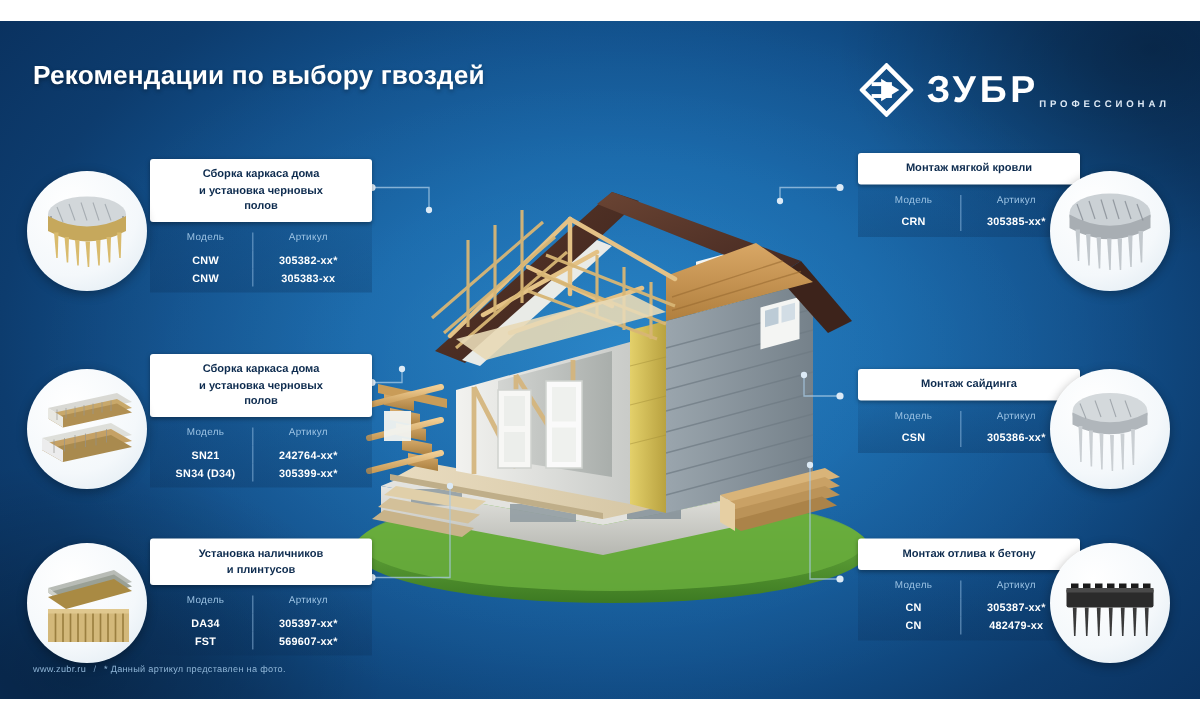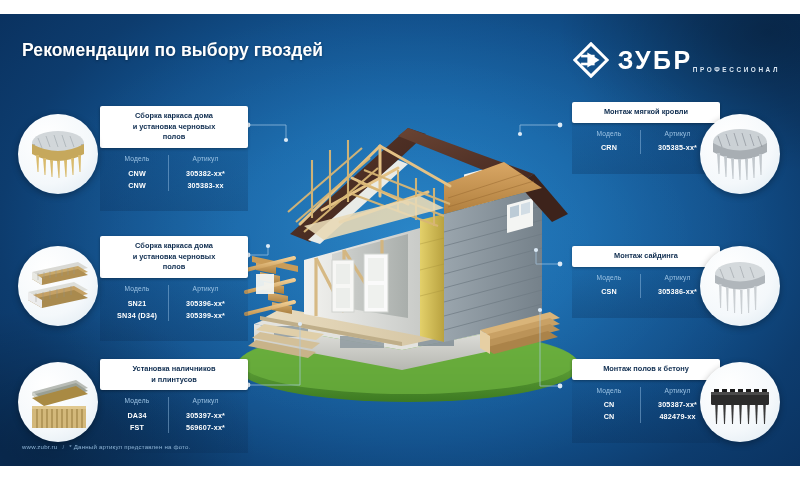--- a/index.html
+++ b/index.html
@@ -75,21 +75,21 @@
     background: #ffffff;
     border-radius: 2px;
     padding: 5px 21px 5px;
     text-align: center;
     color: #0d2b4e;
     font-size: 7.4px;
     font-weight: bold;
     line-height: 1.45;
     box-shadow: 0 1px 3px rgba(0,0,0,.35);
   }
-  .card-body { padding: 7px 6px 20px; }
+  .card-body { padding: 7px 6px 4px; }
   .card-table { width: 100%; border-collapse: collapse; }
   .card-table th {
     font-size: 6.6px; font-weight: normal; color: #9cc3e4;
     padding: 0 0 5px; text-align: center; letter-spacing: .2px;
   }
   .card-table td {
     font-size: 7.2px; font-weight: bold; color: #ffffff;
     padding: 1.5px 0; text-align: center; letter-spacing: .2px;
   }
   .card-table .col-model { width: 46%; }
@@ -550,21 +550,21 @@
       </div>
       <div class="card-body">
         <table class="card-table">
           <tbody>
               <tr>
             <th class="col-model">Модель</th>
             <th class="col-art">Артикул</th>
           </tr>
           <tr>
             <td class="col-model">SN21</td>
-            <td class="col-art">305396-xx*</td>
+            <td class="col-art">242764-xx*</td>
           </tr>
           <tr>
             <td class="col-model">SN34 (D34)</td>
             <td class="col-art">305399-xx*</td>
           </tr>
         </tbody>
           </table>
       </div>
     </div>
 
@@ -628,21 +628,21 @@
             <td class="col-model">CSN</td>
             <td class="col-art">305386-xx*</td>
           </tr>
         </tbody>
           </table>
       </div>
     </div>
 
     <div class="card" style="left:572px; top:345px;">
       <div class="card-head">
-        <div>Монтаж полов к бетону</div>
+        <div>Монтаж отлива к бетону</div>
       </div>
       <div class="card-body">
         <table class="card-table">
           <tbody>
               <tr>
             <th class="col-model">Модель</th>
             <th class="col-art">Артикул</th>
           </tr>
           <tr>
             <td class="col-model">CN</td>

